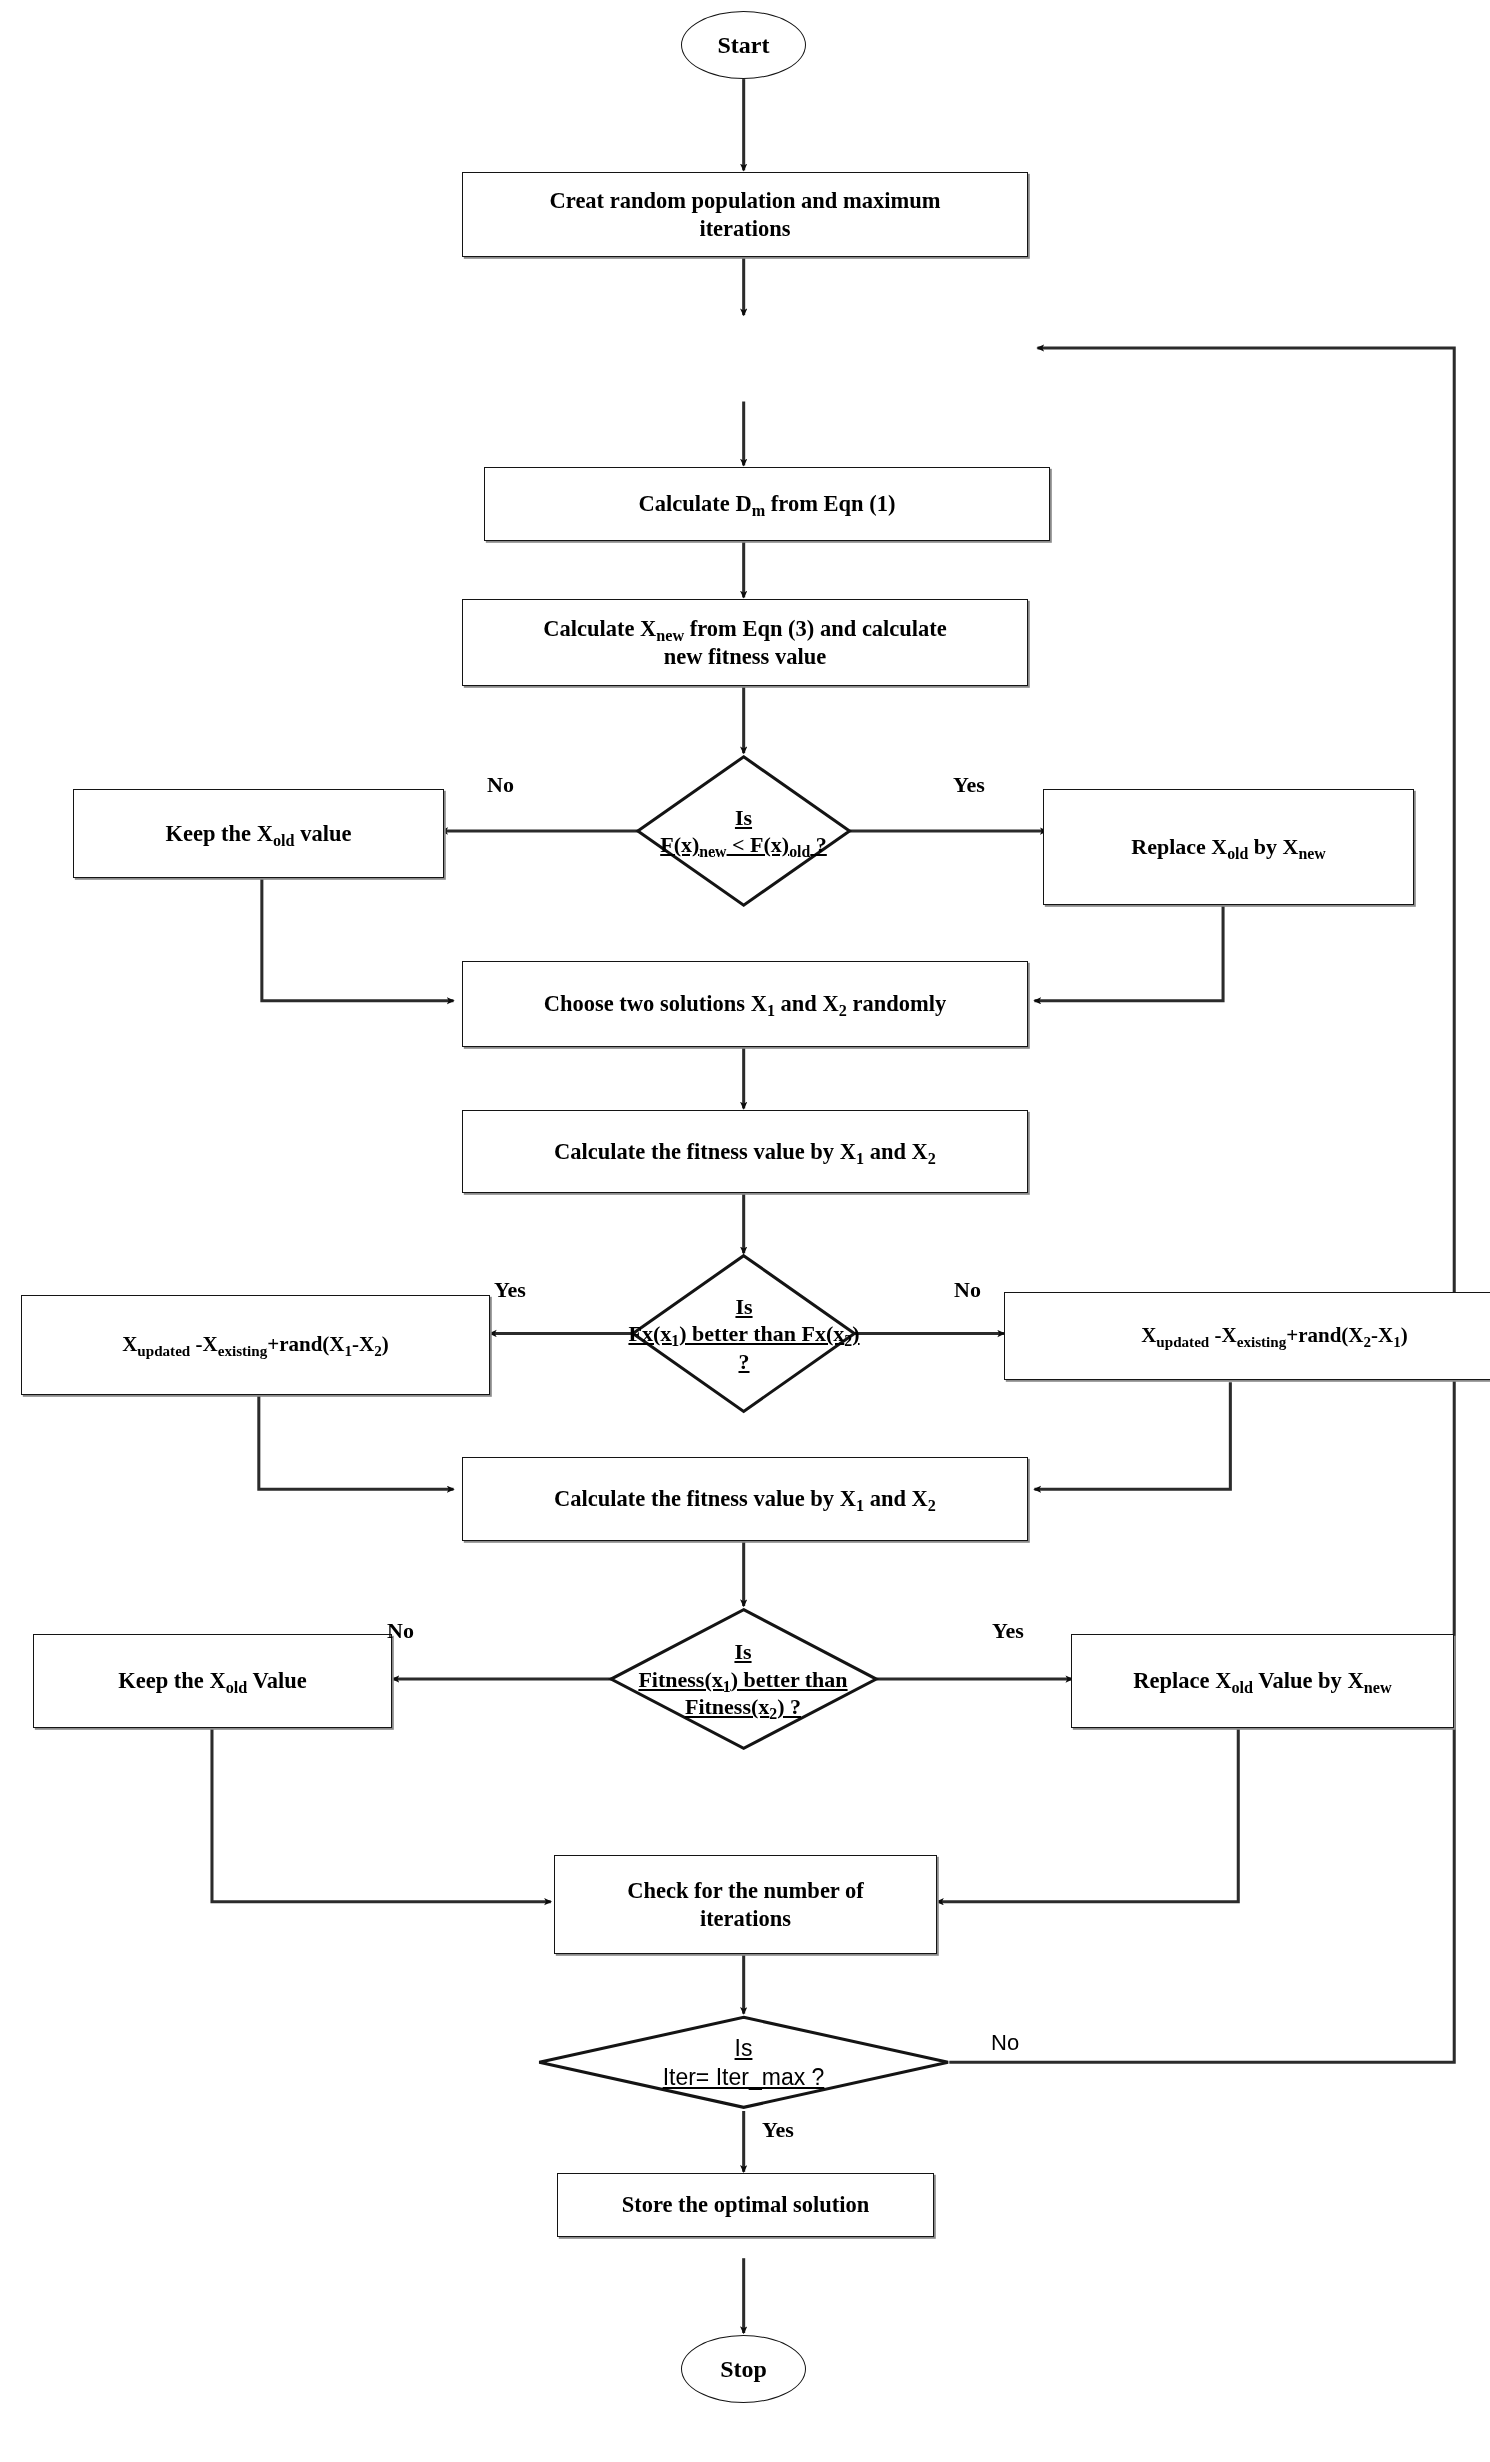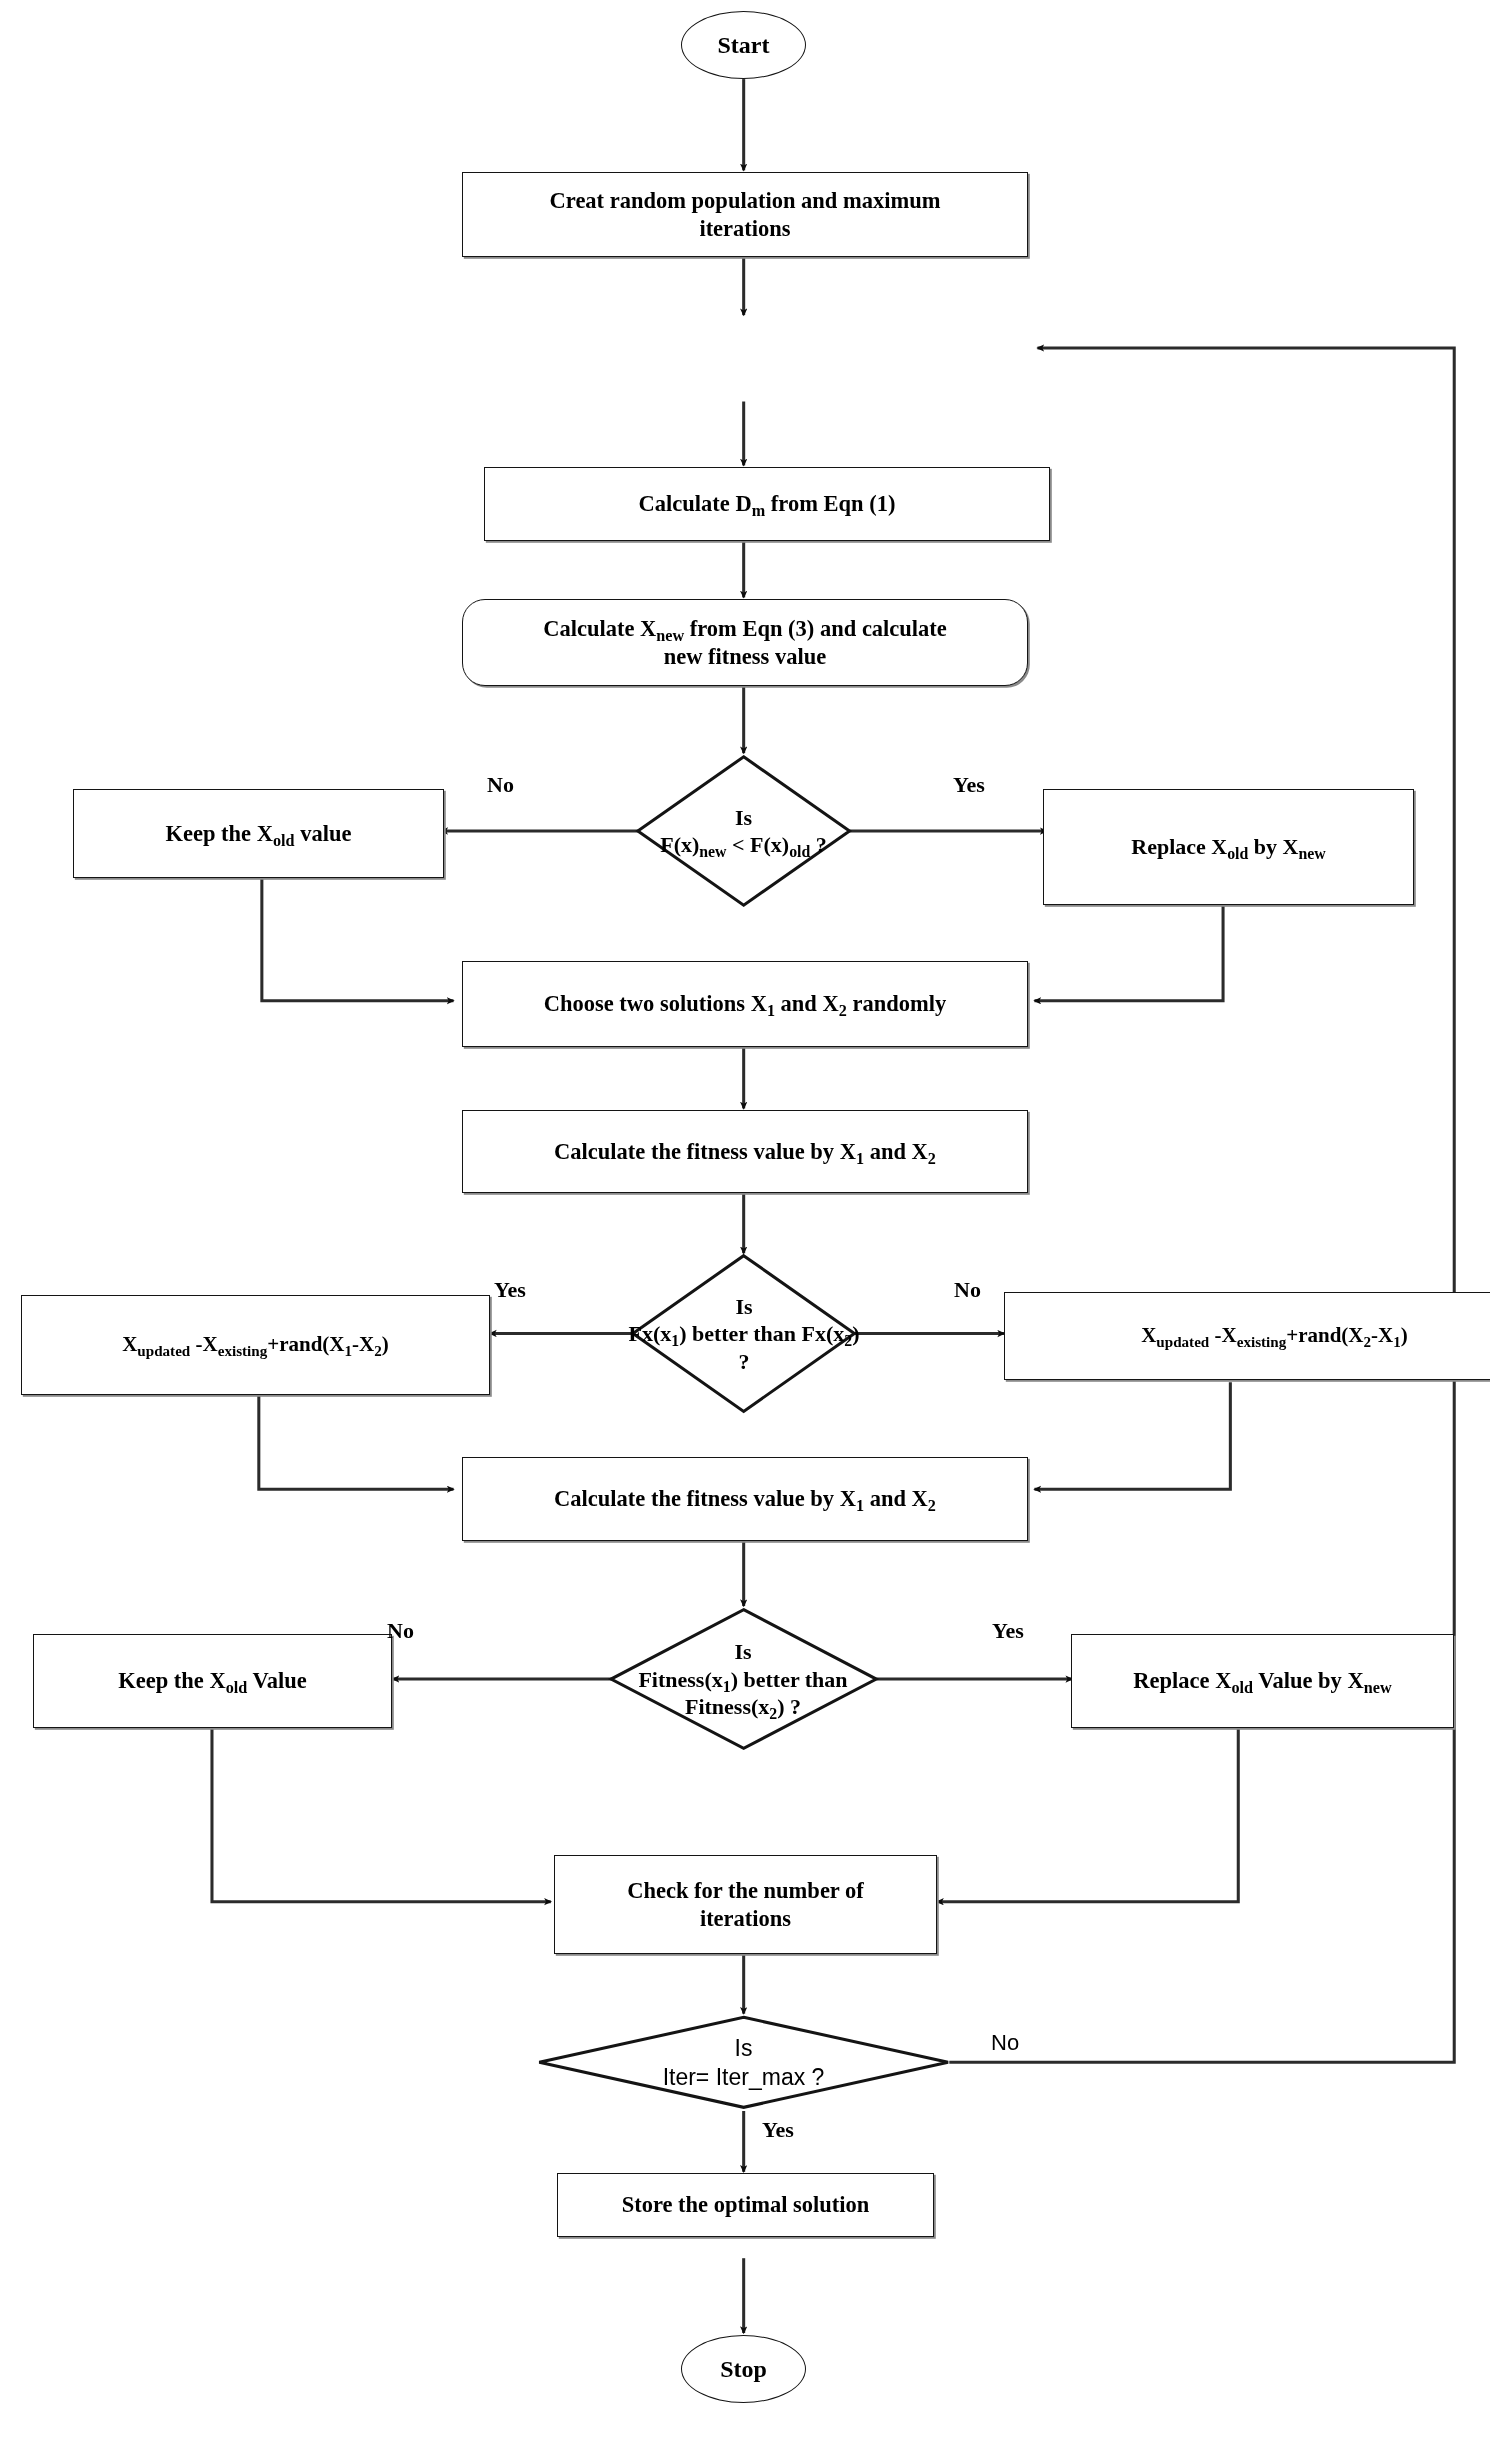--- a/index.html
+++ b/index.html
@@ -46,21 +46,21 @@
     position:absolute;
     display:flex;
     align-items:center;
     justify-content:center;
     text-align:center;
     color:#000000;
     font-weight:bold;
     line-height:1.25;
     pointer-events:none;
   }
-  .diamond-label{position:relative;z-index:2;}
+  .diamond-label{position:relative;z-index:2;text-decoration:underline;}
   .edge-label{
     position:absolute;
     color:#000000;
     font-weight:bold;
     font-family:"Liberation Serif", serif;
     white-space:nowrap;
   }
   .sans-node{font-family:"Liberation Sans", sans-serif;font-weight:normal;}
   sub{font-size:0.72em;vertical-align:-0.3em;line-height:0;}
 </style>
@@ -148,21 +148,21 @@
     </span>
   </div>
 
 
   <div class="node-rect" style="left:484px;top:467px;width:566px;height:74px;font-size:22.5px;">
     <span>
       <span>Calculate D</span><sub>m</sub><span> from Eqn (1)</span>
     </span>
   </div>
 
-  <div class="node-rect" style="left:462px;top:599px;width:566px;height:87px;font-size:22.5px;border-radius:23px;">
+  <div class="node-rect" style="left:462px;top:599px;width:566px;height:87px;font-size:22.5px;">
     <span>
       <span>Calculate X</span><sub>new</sub><span> from Eqn (3) and calculate</span><br><span>new fitness value</span>
     </span>
   </div>
 
   <div class="node-rect" style="left:73px;top:789px;width:371px;height:89px;font-size:22.5px;">
     <span>
       <span>Keep the X</span><sub>old</sub><span> value</span>
     </span>
   </div>

